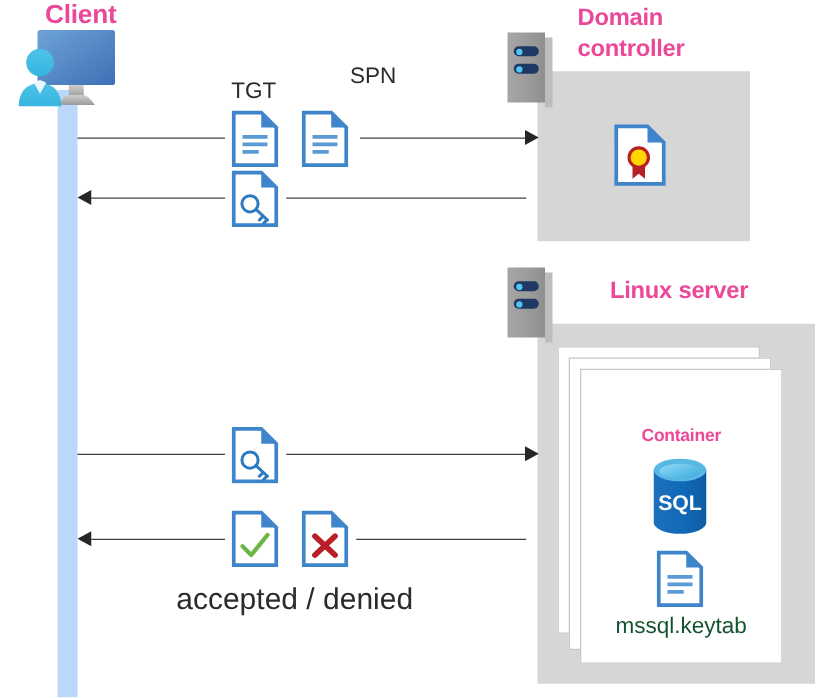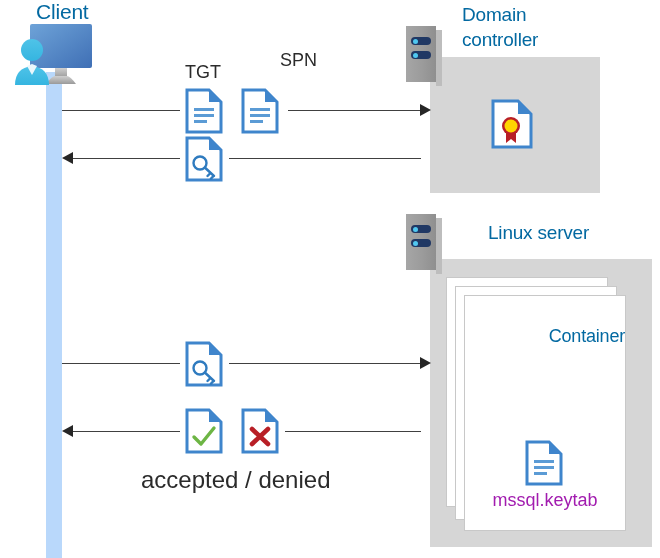--- a/index.html
+++ b/index.html
@@ -24,22 +24,22 @@
   .lifeline {
     left: 46px;
     top: 72px;
     width: 16px;
     height: 486px;
     background: #b9d8fb;
   }
 
   
   .title {
-    font-weight: normal;
-    color: #0369a1;
+    font-weight: bold;
+    color: #ec4899;
     letter-spacing: -0.2px;
   }
   .client-title {
     left: 36px;
     top: 0px;
     font-size: 21px;
   }
   .dc-title {
     left: 462px;
     top: 2px;
@@ -47,24 +47,24 @@
     line-height: 25px;
     width: 180px;
   }
   .linux-title {
     left: 488px;
     top: 222px;
     font-size: 19px;
   }
   .container-title {
     left: 0px;
-    top: 30px;
+    top: 44px;
     width: 100%;
-    text-align: right;
-    font-size: 18px;
+    text-align: center;
+    font-size: 14px;
   }
 
   
   .zone {
     background: #d6d6d6;
   }
   .zone-dc {
     left: 430px;
     top: 57px;
     width: 170px;
@@ -165,21 +165,21 @@
     top: 466px;
     font-size: 24px;
     color: #2b2b2b;
     white-space: nowrap;
   }
   .lbl-keytab {
     left: 0; top: 194px;
     width: 100%;
     text-align: center;
     font-size: 18px;
-    color: #a21caf;
+    color: #14532d;
   }
 </style>
 </head>
 <body>
 
 <div id="diagram">
 
   <div class="abs lifeline"></div>
 
   <div class="abs title client-title">Client</div>
@@ -259,20 +259,39 @@
 
   <div class="abs title linux-title">Linux server</div>
 
   <div class="abs card-stack">
     <div class="card card-back"></div>
     <div class="card card-mid"></div>
     <div class="card card-front">
 
       <div class="abs title container-title">Container</div>
 
+      <div class="abs" style="left:50px; top:70px; width:58px; height:62px;">
+        <svg width="58" height="62" viewBox="0 0 58 62">
+          <defs>
+            <linearGradient id="sqlBody" x1="0" y1="0" x2="1" y2="0">
+              <stop offset="0%" stop-color="#1d6fbd"></stop>
+              <stop offset="55%" stop-color="#1169b8"></stop>
+              <stop offset="100%" stop-color="#0f5ba3"></stop>
+            </linearGradient>
+            <linearGradient id="sqlTop" x1="0" y1="0" x2="1" y2="1">
+              <stop offset="0%" stop-color="#8fdcf5"></stop>
+              <stop offset="100%" stop-color="#3ba8dd"></stop>
+            </linearGradient>
+          </defs>
+          <path d="M8 10 H50 V52 a21 9 0 0 1 -42 0 Z" fill="url(#sqlBody)"></path>
+          <ellipse cx="29" cy="10" rx="21" ry="9" fill="#57b8e4"></ellipse>
+          <ellipse cx="29" cy="11" rx="16.5" ry="6" fill="url(#sqlTop)"></ellipse>
+          <text x="29" y="42" text-anchor="middle" fill="#ffffff" font-family="'Liberation Sans', sans-serif" font-size="17" font-weight="bold">SQL</text>
+        </svg>
+      </div>
 
       <div class="abs" style="left:60px; top:144px; width:38px; height:46px;">
         <svg width="38" height="46" viewBox="0 0 38 46">
           <path d="M2 2 H24 L36 14 V44 H2 Z" fill="#ffffff" stroke="#3f85cc" stroke-width="3"></path>
           <path d="M24 2 L36 14 H24 Z" fill="#3f85cc"></path>
           <g fill="#5b9bd5">
             <rect x="9" y="20" width="20" height="3"></rect>
             <rect x="9" y="26" width="20" height="3"></rect>
             <rect x="9" y="32" width="13" height="3"></rect>
           </g>

